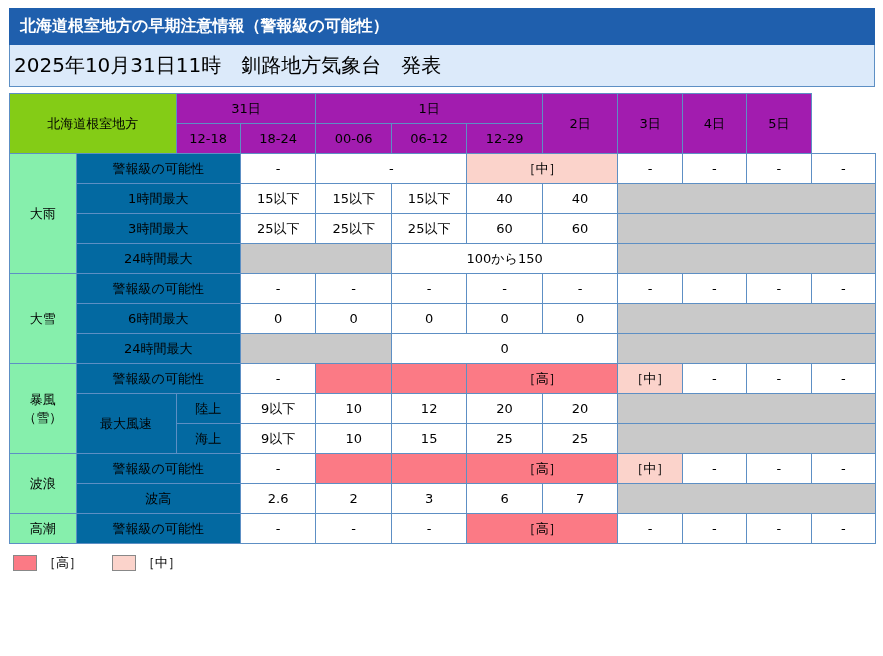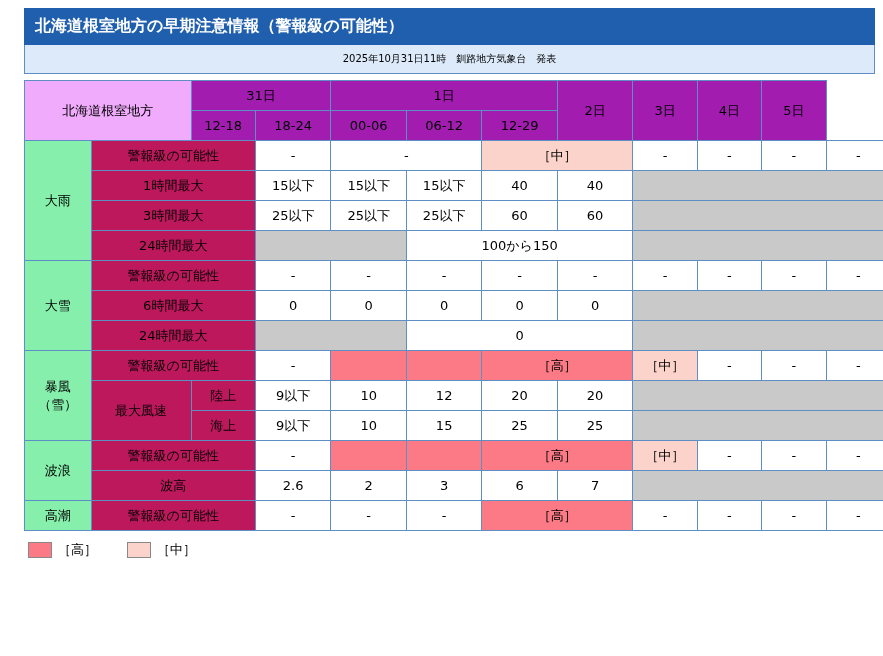--- a/index.html
+++ b/index.html
@@ -13,38 +13,38 @@
     font-family: "DejaVu Sans", "Liberation Sans", sans-serif;
     font-size: 13px;
     color: #000000;
     overflow: hidden;
   }
   .page {
     position: relative;
     width: 883px;
     height: 656px;
     box-sizing: border-box;
-    padding: 8px 8px 0 24px;
+    padding: 8px 8px 0 9px;
   }
   .title-bar {
     background: #1f5fad;
     color: #ffffff;
     font-weight: bold;
     font-size: 16px;
     padding: 7px 10px;
     border: 1px solid #1f5fad;
     box-sizing: border-box;
   }
   .issue-bar {
     background: #dceafa;
     border-left: 1px solid #5d8fc4;
     border-right: 1px solid #5d8fc4;
     border-bottom: 1px solid #5d8fc4;
-    text-align: center;
-    font-size: 10px;
+    text-align: left;
+    font-size: 20px;
     padding: 7px 4px;
     box-sizing: border-box;
   }
   .comment {
     border-left: 1px solid #5d8fc4;
     border-right: 1px solid #5d8fc4;
     border-bottom: 1px solid #5d8fc4;
     padding: 8px 10px 10px 10px;
     line-height: 1.6;
     font-size: 14px;
@@ -64,26 +64,26 @@
     font-size: 13px;
     padding: 0;
     height: 30px;
     box-sizing: border-box;
   }
   .hdr {
     background: #a21caf;
     font-size: 14px;
   }
   .hdr-region {
-    background: #f0abfc;
+    background: #84cc16;
     font-size: 15px;
     margin-top: 28px;
   }
   .rowlabel {
-    background: #be185d;
+    background: #0369a1;
     font-size: 13px;
   }
   .cat {
     background: #86efac;
     font-size: 14px;
   }
   .gray {
     background: #c9c9c9;
   }
   .lv-high {

